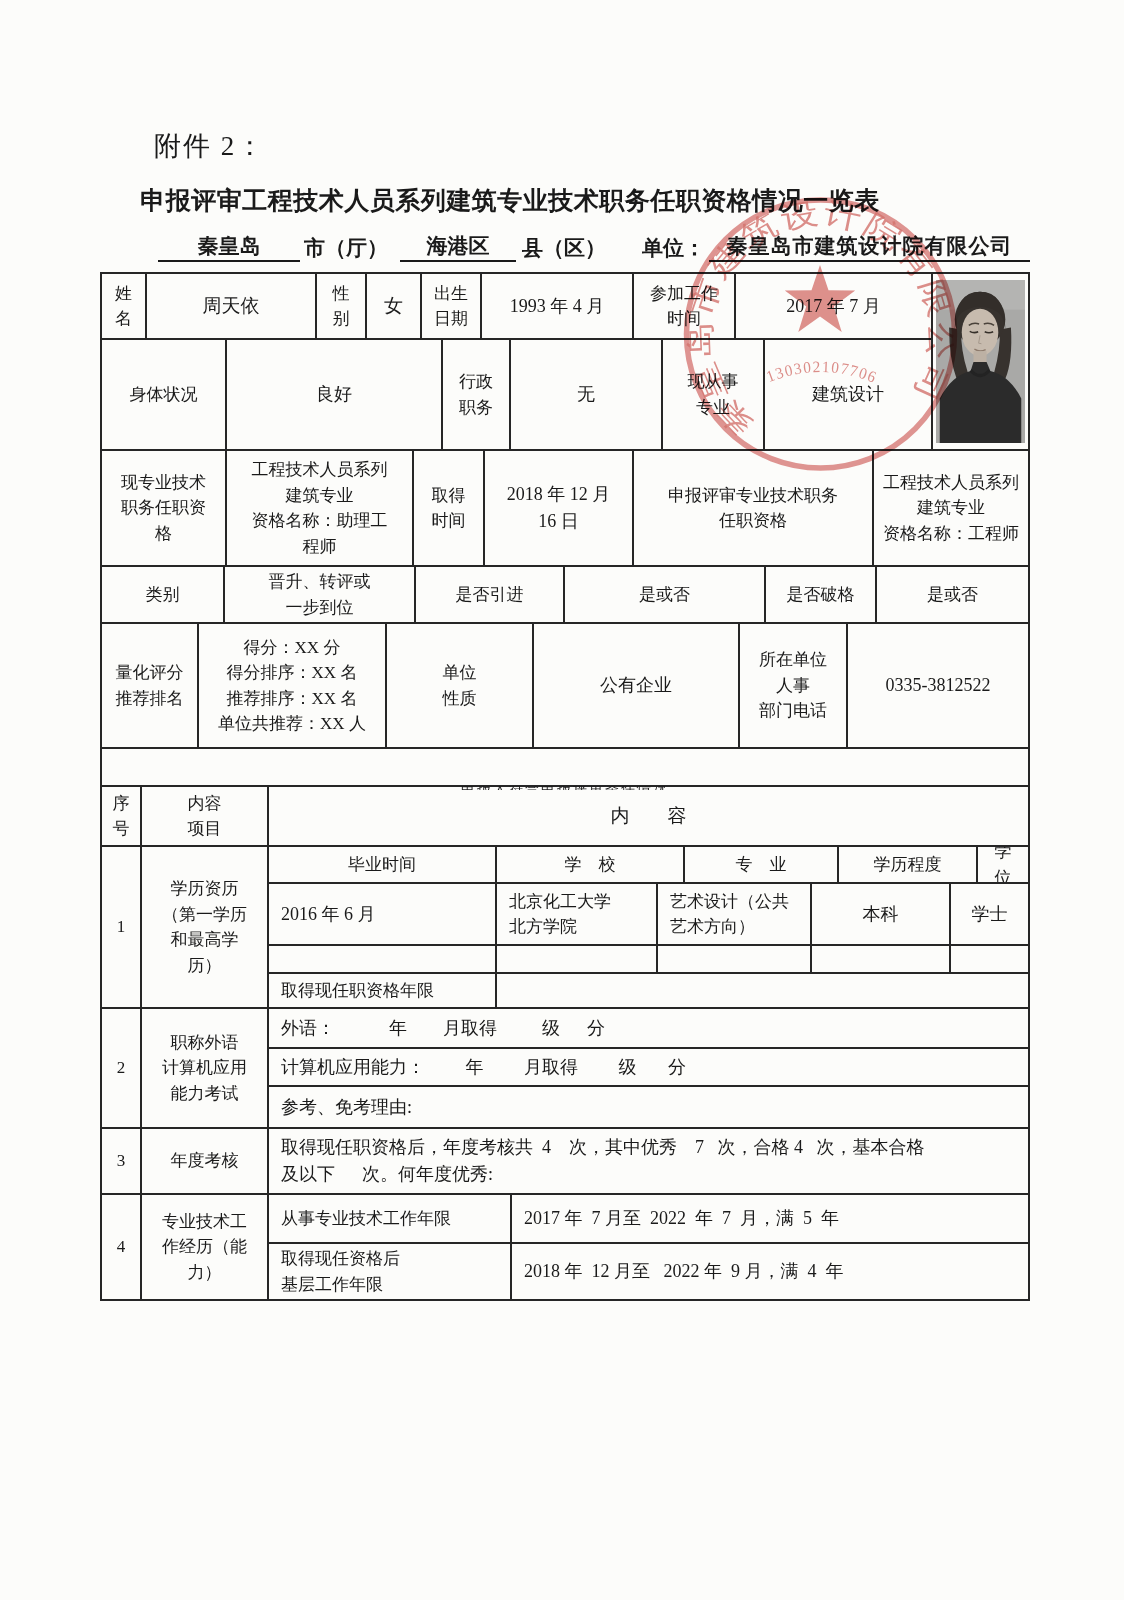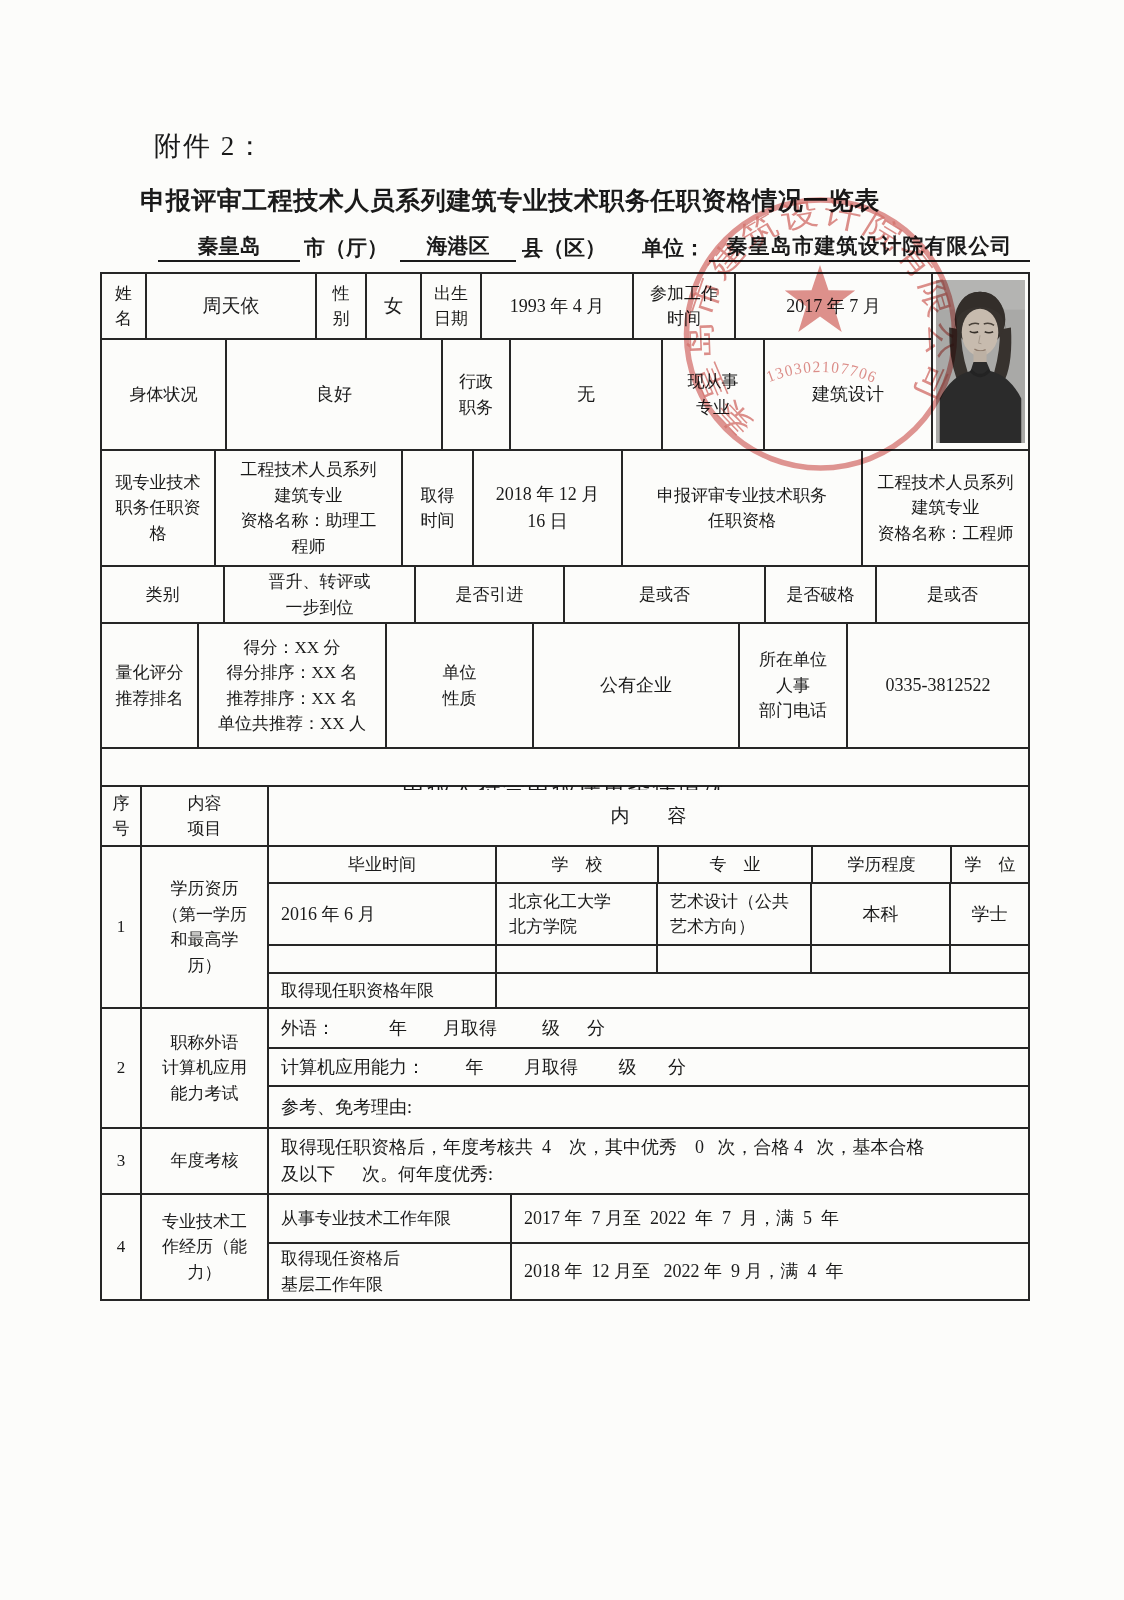--- a/index.html
+++ b/index.html
@@ -44,21 +44,21 @@
     border-right: 2px solid #262626;
     display: flex; align-items: center; justify-content: center;
     text-align: center; white-space: pre-wrap;
     font-size: 17px; line-height: 1.5; padding: 2px 4px;
     overflow: hidden;
   }
   .c.cl { border-right: none; }
   .c.lft { justify-content: flex-start; text-align: left; padding-left: 12px; }
   .fs18 { font-size: 18px; }
   .fs19 { font-size: 19px; }
-  .sect-title { letter-spacing: 2px; font-size: 23px; margin-top: 37px; }
+  .sect-title { letter-spacing: 2px; font-size: 14px; margin-top: 37px; }
 
   .photo-cell { padding: 6px 3px; }
   .photo-cell svg { width: 100%; height: 100%; display: block; }
 
   .stamp {
     position: absolute; left: 673px; top: 186px;
     width: 295px; height: 298px;
     mix-blend-mode: multiply; opacity: 0.85;
     pointer-events: none;
   }
@@ -125,21 +125,21 @@
           <path d="M47,56 l-1.5,8 l3,0.5" stroke="#a3978a" stroke-width="1" fill="none"></path>
           <path d="M41,70 q6,3.4 12,0.4" stroke="#8d7a6c" stroke-width="1.4" fill="none"></path>
           <path d="M40,72 h14 v13 h-14 z" fill="#bdb1a4"></path>
           <path d="M4,165 L4,120 Q16,97 37,92 L40,83 H54 L58,92 Q79,97 91,120 L91,165 Z" fill="#2b2b2b"></path>
           <path d="M38,90 Q47,100 56,90 L58,93 Q47,104 36,93 Z" fill="#232323"></path>
         </svg>
       </div>
     </div>
 
     <div class="r" style="height:116px">
-      <div class="c" style="width:114px">现专业技术
+      <div class="c" style="width:125px">现专业技术
 职务任职资
 格</div>
       <div class="c" style="width:187px">工程技术人员系列
 建筑专业
 资格名称：助理工
 程师</div>
       <div class="c" style="width:71px">取得
 时间</div>
       <div class="c fs18" style="width:149px">2018 年 12 月
 16 日</div>
@@ -190,21 +190,21 @@
 
     <div class="r" style="height:162px">
       <div class="c" style="width:40px">1</div>
       <div class="c" style="width:127px">学历资历
 （第一学历
 和最高学
 历）</div>
       <div class="col" style="flex:1">
         <div class="r" style="height:37px">
           <div class="c" style="width:228px">毕业时间</div>
-          <div class="c" style="width:162px">学    校</div>
+          <div class="c" style="width:188px">学    校</div>
           <div class="c" style="width:154px">专    业</div>
           <div class="c" style="width:139px">学历程度</div>
           <div class="c cl" style="flex:1">学    位</div>
         </div>
         <div class="r" style="height:62px">
           <div class="c lft fs18" style="width:228px">2016 年 6 月</div>
           <div class="c lft" style="width:161px">北京化工大学
 北方学院</div>
           <div class="c lft" style="width:154px">艺术设计（公共
 艺术方向）</div>
@@ -238,21 +238,21 @@
         </div>
         <div class="r nb" style="flex:1">
           <div class="c cl lft fs18" style="flex:1">参考、免考理由:</div>
         </div>
       </div>
     </div>
 
     <div class="r" style="height:66px">
       <div class="c" style="width:40px">3</div>
       <div class="c" style="width:127px">年度考核</div>
-      <div class="c cl lft fs18" style="flex:1">取得现任职资格后，年度考核共  4    次，其中优秀    0   次，合格 4   次，基本合格
+      <div class="c cl lft fs18" style="flex:1">取得现任职资格后，年度考核共  4    次，其中优秀    7   次，合格 4   次，基本合格
 及以下      次。何年度优秀:</div>
     </div>
 
     <div class="r nb" style="height:104px">
       <div class="c" style="width:40px">4</div>
       <div class="c" style="width:127px">专业技术工
 作经历（能
 力）</div>
       <div class="col" style="flex:1">
         <div class="r" style="height:50px">

